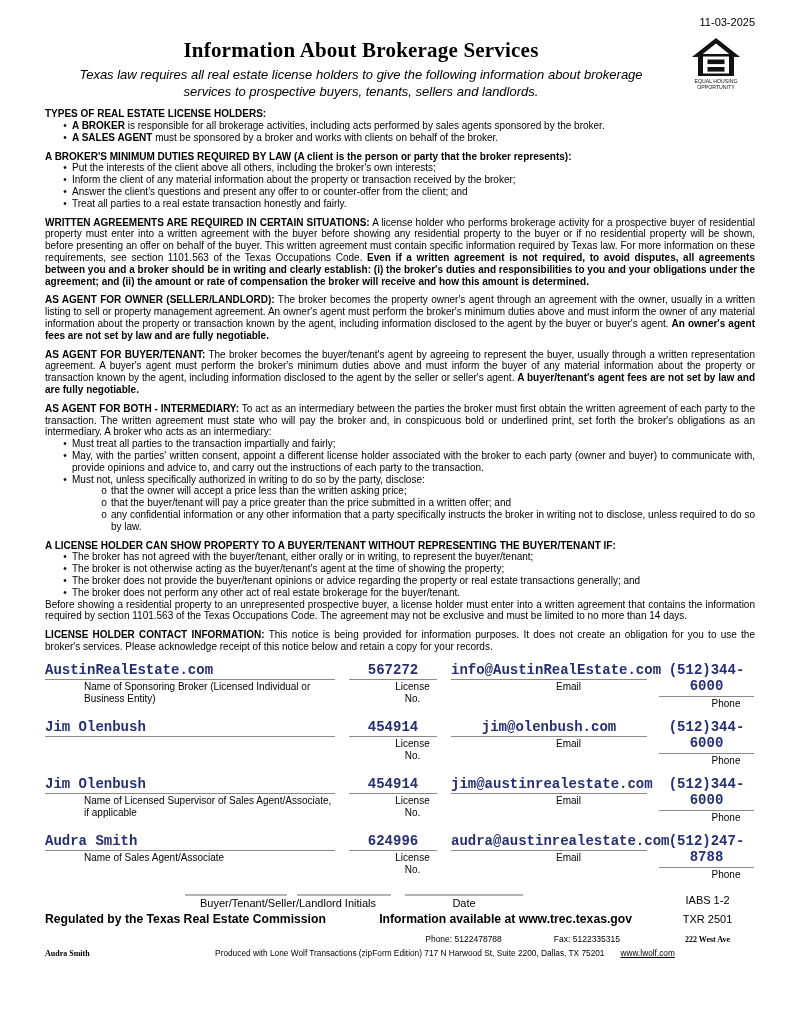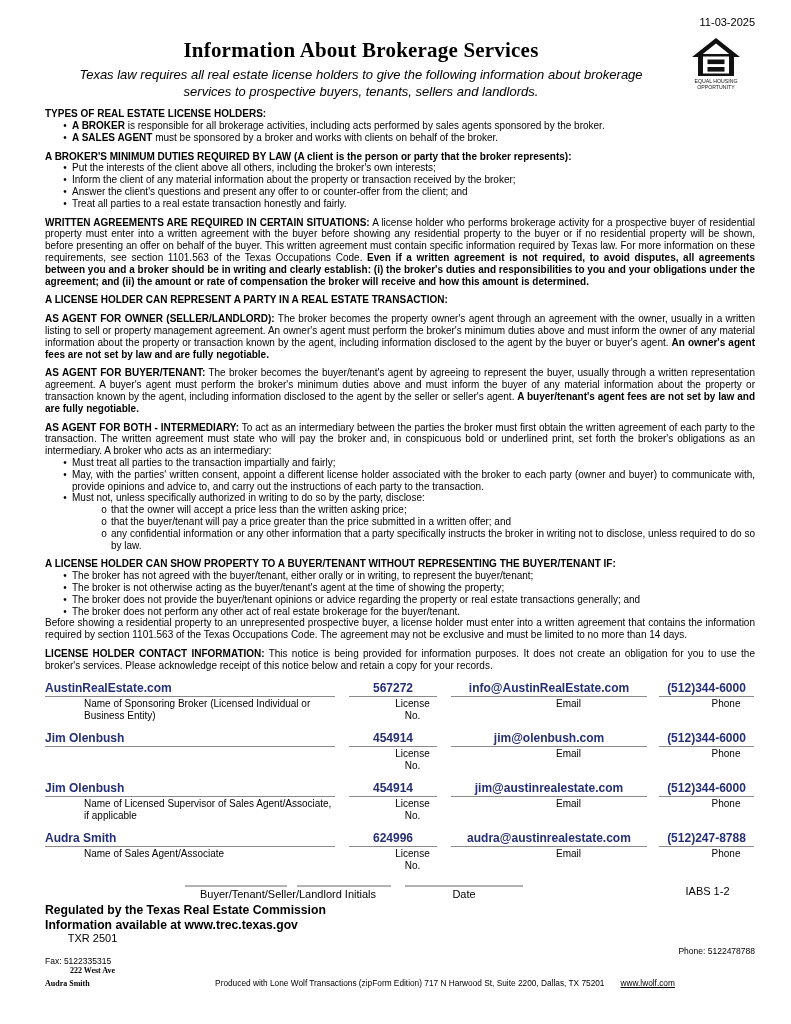--- a/index.html
+++ b/index.html
@@ -35,33 +35,33 @@
   b.lead { font-weight:bold; }
 
   
   .c-row { display:flex; margin-top:9px; }
   .c-col { display:flex; flex-direction:column; }
   .c-name  { width:290px; }
   .c-lic   { width:88px;  margin-left:14px; text-align:center; }
   .c-email { width:196px; margin-left:14px; text-align:center; }
   .c-phone { width:95px;  margin-left:12px; text-align:center; }
   .c-val {
-    font-weight:bold; font-size:12px; color:var(--navy,#252F73);
+    font-weight:bold; font-size:14px; color:var(--navy,#252F73);
     border-bottom:1.4px solid var(--line-gray,#8A8A8A);
-    padding-bottom:1px; min-height:14px;
+    padding-bottom:1px; min-height:14px;font-family:Liberation Mono, monospace;
   }
   .c-name .c-val { text-align:left; }
   .c-label { font-size:10px; padding-top:1px; line-height:1.2;margin-left:39px; }
 
   
   .f-sign { display:flex; align-items:flex-start; margin-top:13px; font-size:11px; }
   .sig-lines { display:flex; gap:10px; }
   .sig-line { display:inline-block; border-top:2.5px solid var(--sig-gray,#B3B3B3); height:3px; }
   .sig-label { text-align:center; margin-top:0px; }
-  .f-row { display:flex; align-items:baseline;flex-direction:column; }
+  .f-row { display:flex; align-items:baseline; }
   .f-bold { font-weight:bold; font-size:12.2px; }
   .f-right-col { width:95px; text-align:center; font-size:11px; flex:0 0 auto; }
   .f-small { font-size:8.5px; }
   .serif-sm { font-family:"Liberation Serif", serif; font-weight:bold; font-size:8px; }
   .f-produced { display:flex; margin-top:4px; font-size:8.3px; }
   .lwolf { text-decoration:underline; margin-left:16px; }
 </style>
 </head>
 <body>
 
@@ -119,23 +119,20 @@
       <div class="b-row">
           <span class="b-marker">•</span>
           <span class="b-text">Treat all parties to a real estate transaction honestly and fairly.</span>
         </div>
     </div>
 
     <div class="sec">
       <p class="just"><b class="lead">WRITTEN AGREEMENTS ARE REQUIRED IN CERTAIN SITUATIONS:</b><span> A license holder who performs brokerage activity for a prospective buyer of residential property must enter into a written agreement with the buyer before showing any residential property to the buyer or if no residential property will be shown, before presenting an offer on behalf of the buyer. This written agreement must contain specific information required by Texas law. For more information on these requirements, see section 1101.563 of the Texas Occupations Code. </span><b>Even if a written agreement is not required, to avoid disputes, all agreements between you and a broker should be in writing and clearly establish: (i) the broker's duties and responsibilities to you and your obligations under the agreement; and (ii) the amount or rate of compensation the broker will receive and how this amount is determined.</b></p>
     </div>
 
-    <div class="sec">
-      <div class="sec-heading">A LICENSE HOLDER CAN REPRESENT A PARTY IN A REAL ESTATE TRANSACTION:</div>
-    </div>
 
     <div class="sec">
       <p class="just"><b class="lead">AS AGENT FOR OWNER (SELLER/LANDLORD):</b><span> The broker becomes the property owner's agent through an agreement with the owner, usually in a written listing to sell or property management agreement. An owner's agent must perform the broker's minimum duties above and must inform the owner of any material information about the property or transaction known by the agent, including information disclosed to the agent by the buyer or buyer's agent. </span><b>An owner's agent fees are not set by law and are fully negotiable.</b></p>
     </div>
 
     <div class="sec">
       <p class="just"><b class="lead">AS AGENT FOR BUYER/TENANT:</b><span> The broker becomes the buyer/tenant's agent by agreeing to represent the buyer, usually through a written representation agreement. A buyer's agent must perform the broker's minimum duties above and must inform the buyer of any material information about the property or transaction known by the agent, including information disclosed to the agent by the seller or seller's agent. </span><b>A buyer/tenant's agent fees are not set by law and are fully negotiable.</b></p>
     </div>
 
     <div class="sec">
@@ -290,21 +287,21 @@
     </div>
 
     <div class="f-row" style="margin-top:2px;">
       <span class="f-bold">Regulated by the Texas Real Estate  Commission</span>
       <span style="flex:1"></span>
       <span class="f-bold">Information available at www.trec.texas.gov</span>
       <span style="width:28px"></span>
       <span class="f-right-col">TXR 2501</span>
     </div>
 
-    <div class="f-row f-small" style="margin-top:1px;">
+    <div class="f-row f-small" style="margin-top:8px;">
       <span style="margin-left:auto">Phone: 5122478788</span>
       <span style="width:52px"></span>
       <span>Fax: 5122335315</span>
       <span style="width:40px"></span>
       <span class="f-right-col serif-sm">222 West Ave</span>
     </div>
 
     <div class="f-produced">
       <span class="serif-sm" style="width:150px; flex:0 0 auto;">Audra Smith</span>
       <span style="flex:1; text-align:center;"><span>Produced with Lone Wolf Transactions (zipForm Edition) 717 N Harwood St, Suite 2200, Dallas, TX  75201</span><span class="lwolf">www.lwolf.com</span></span>

